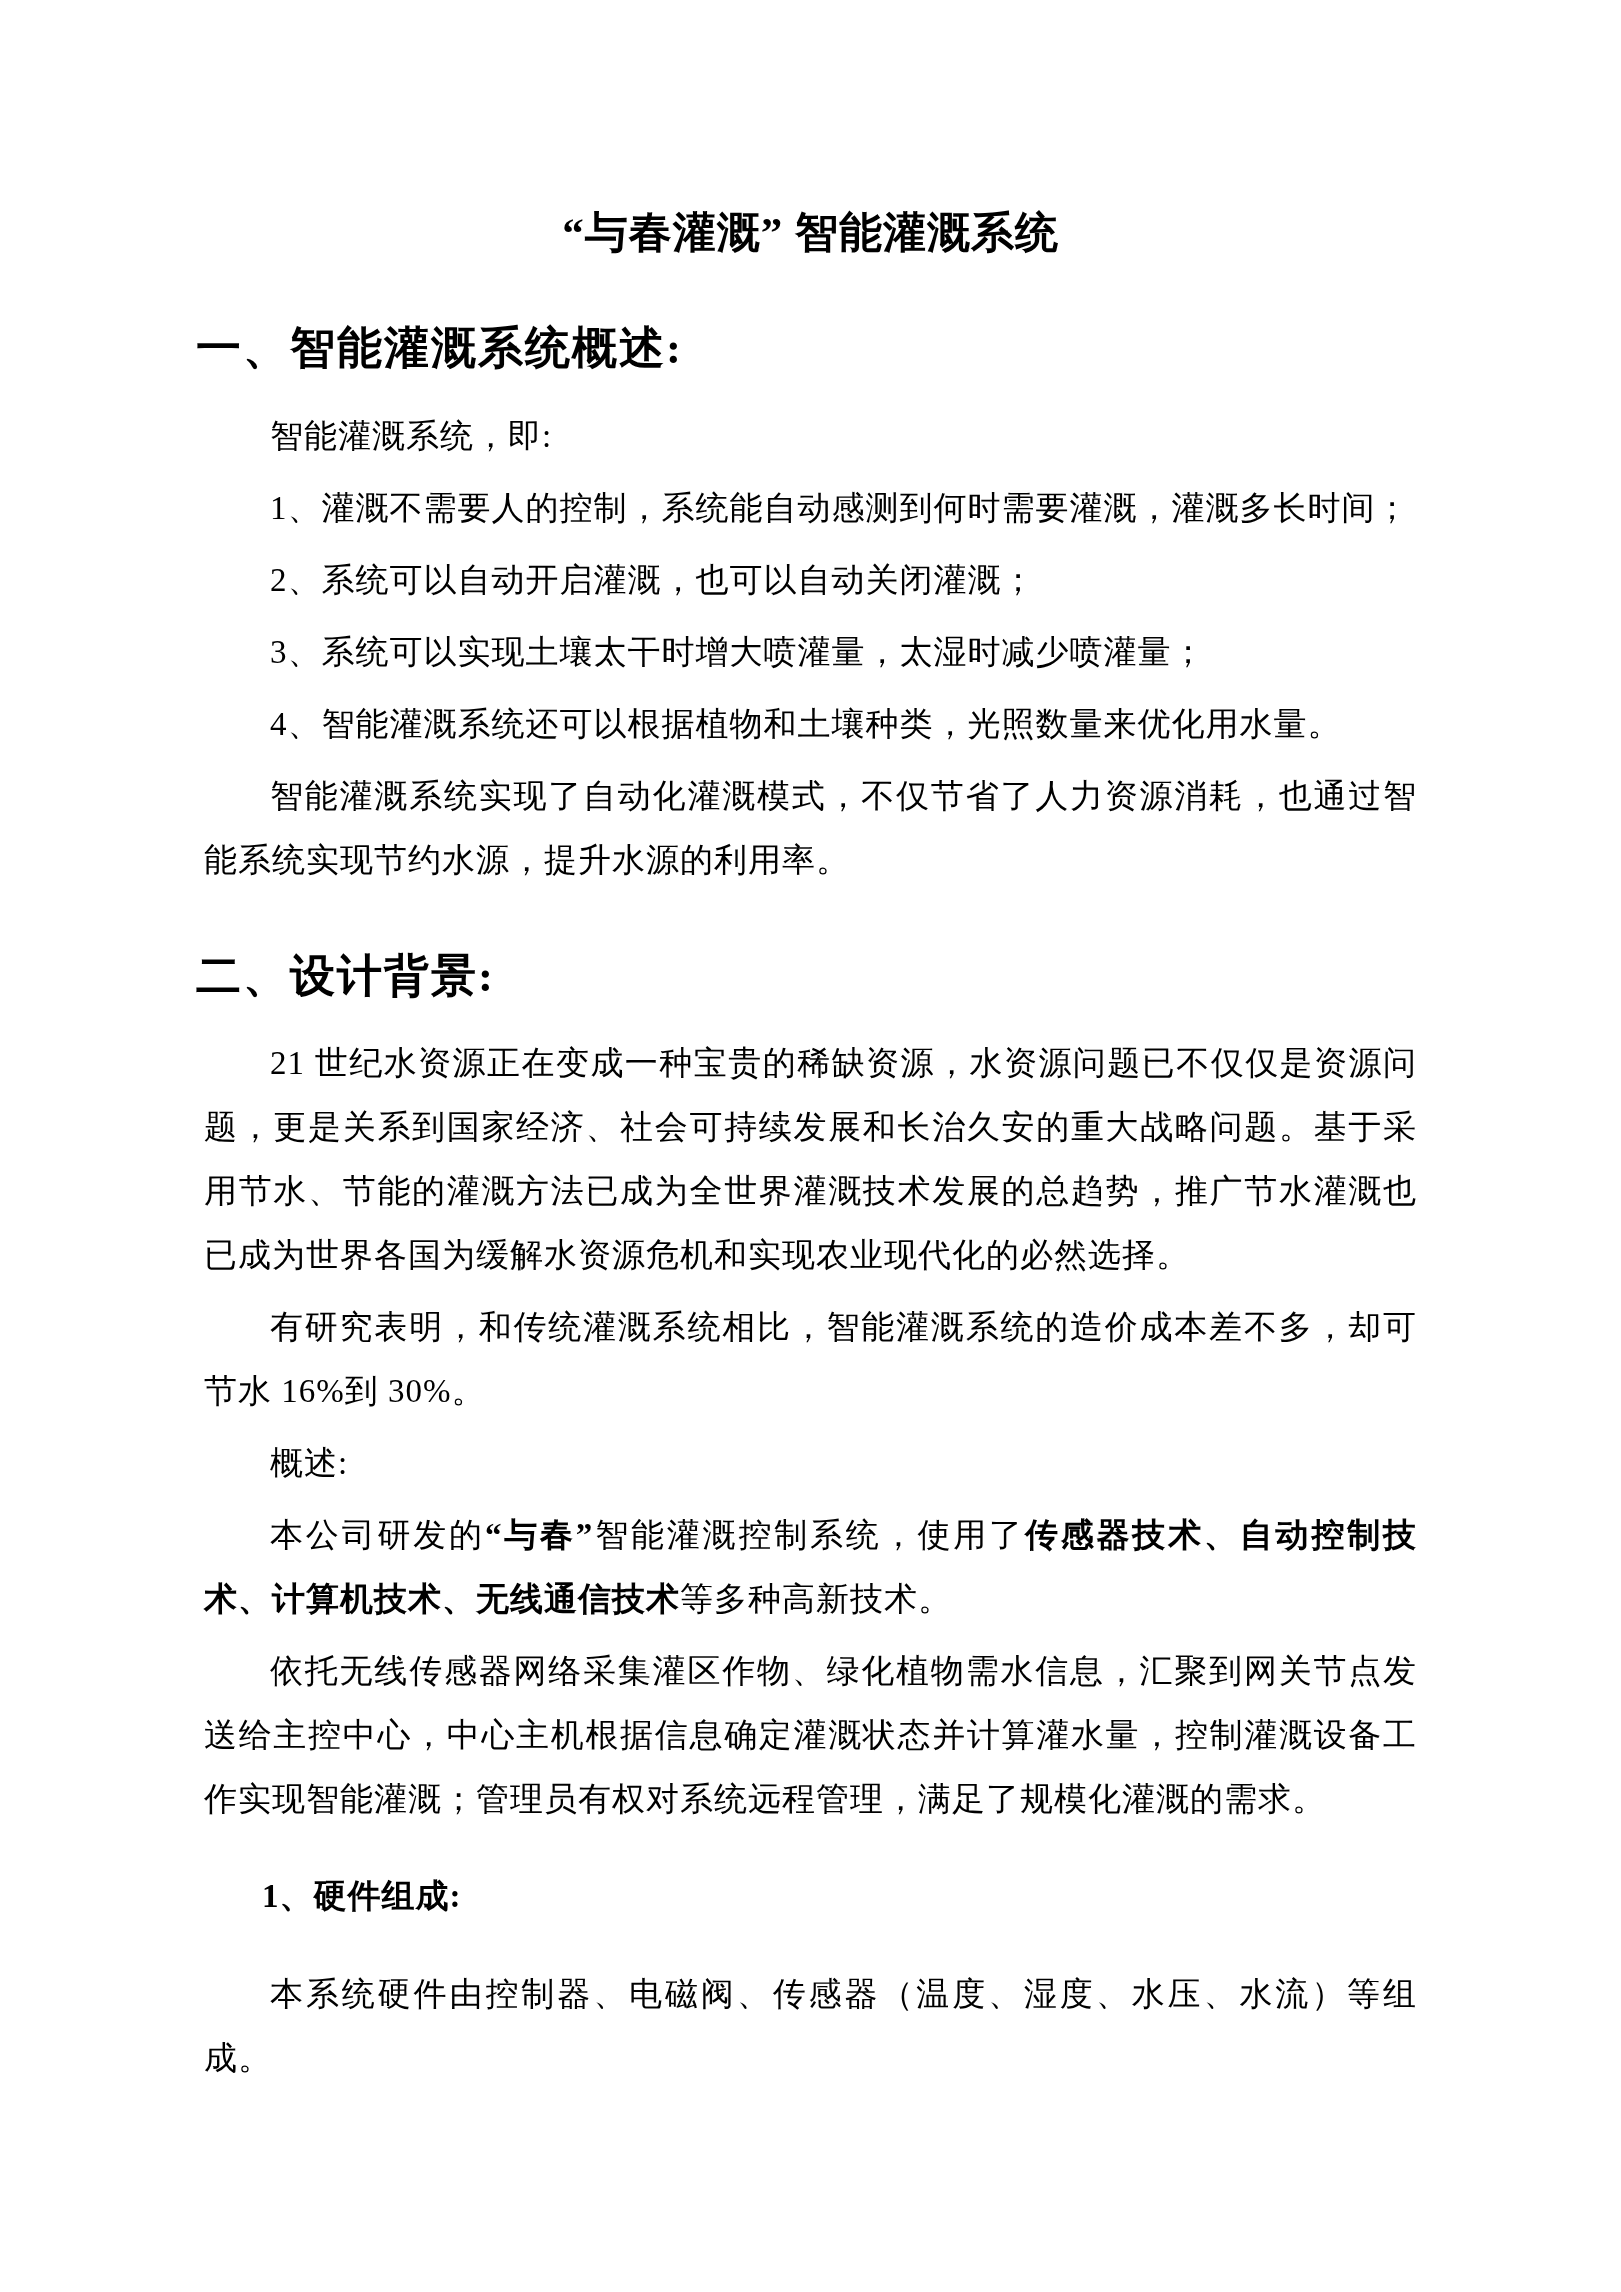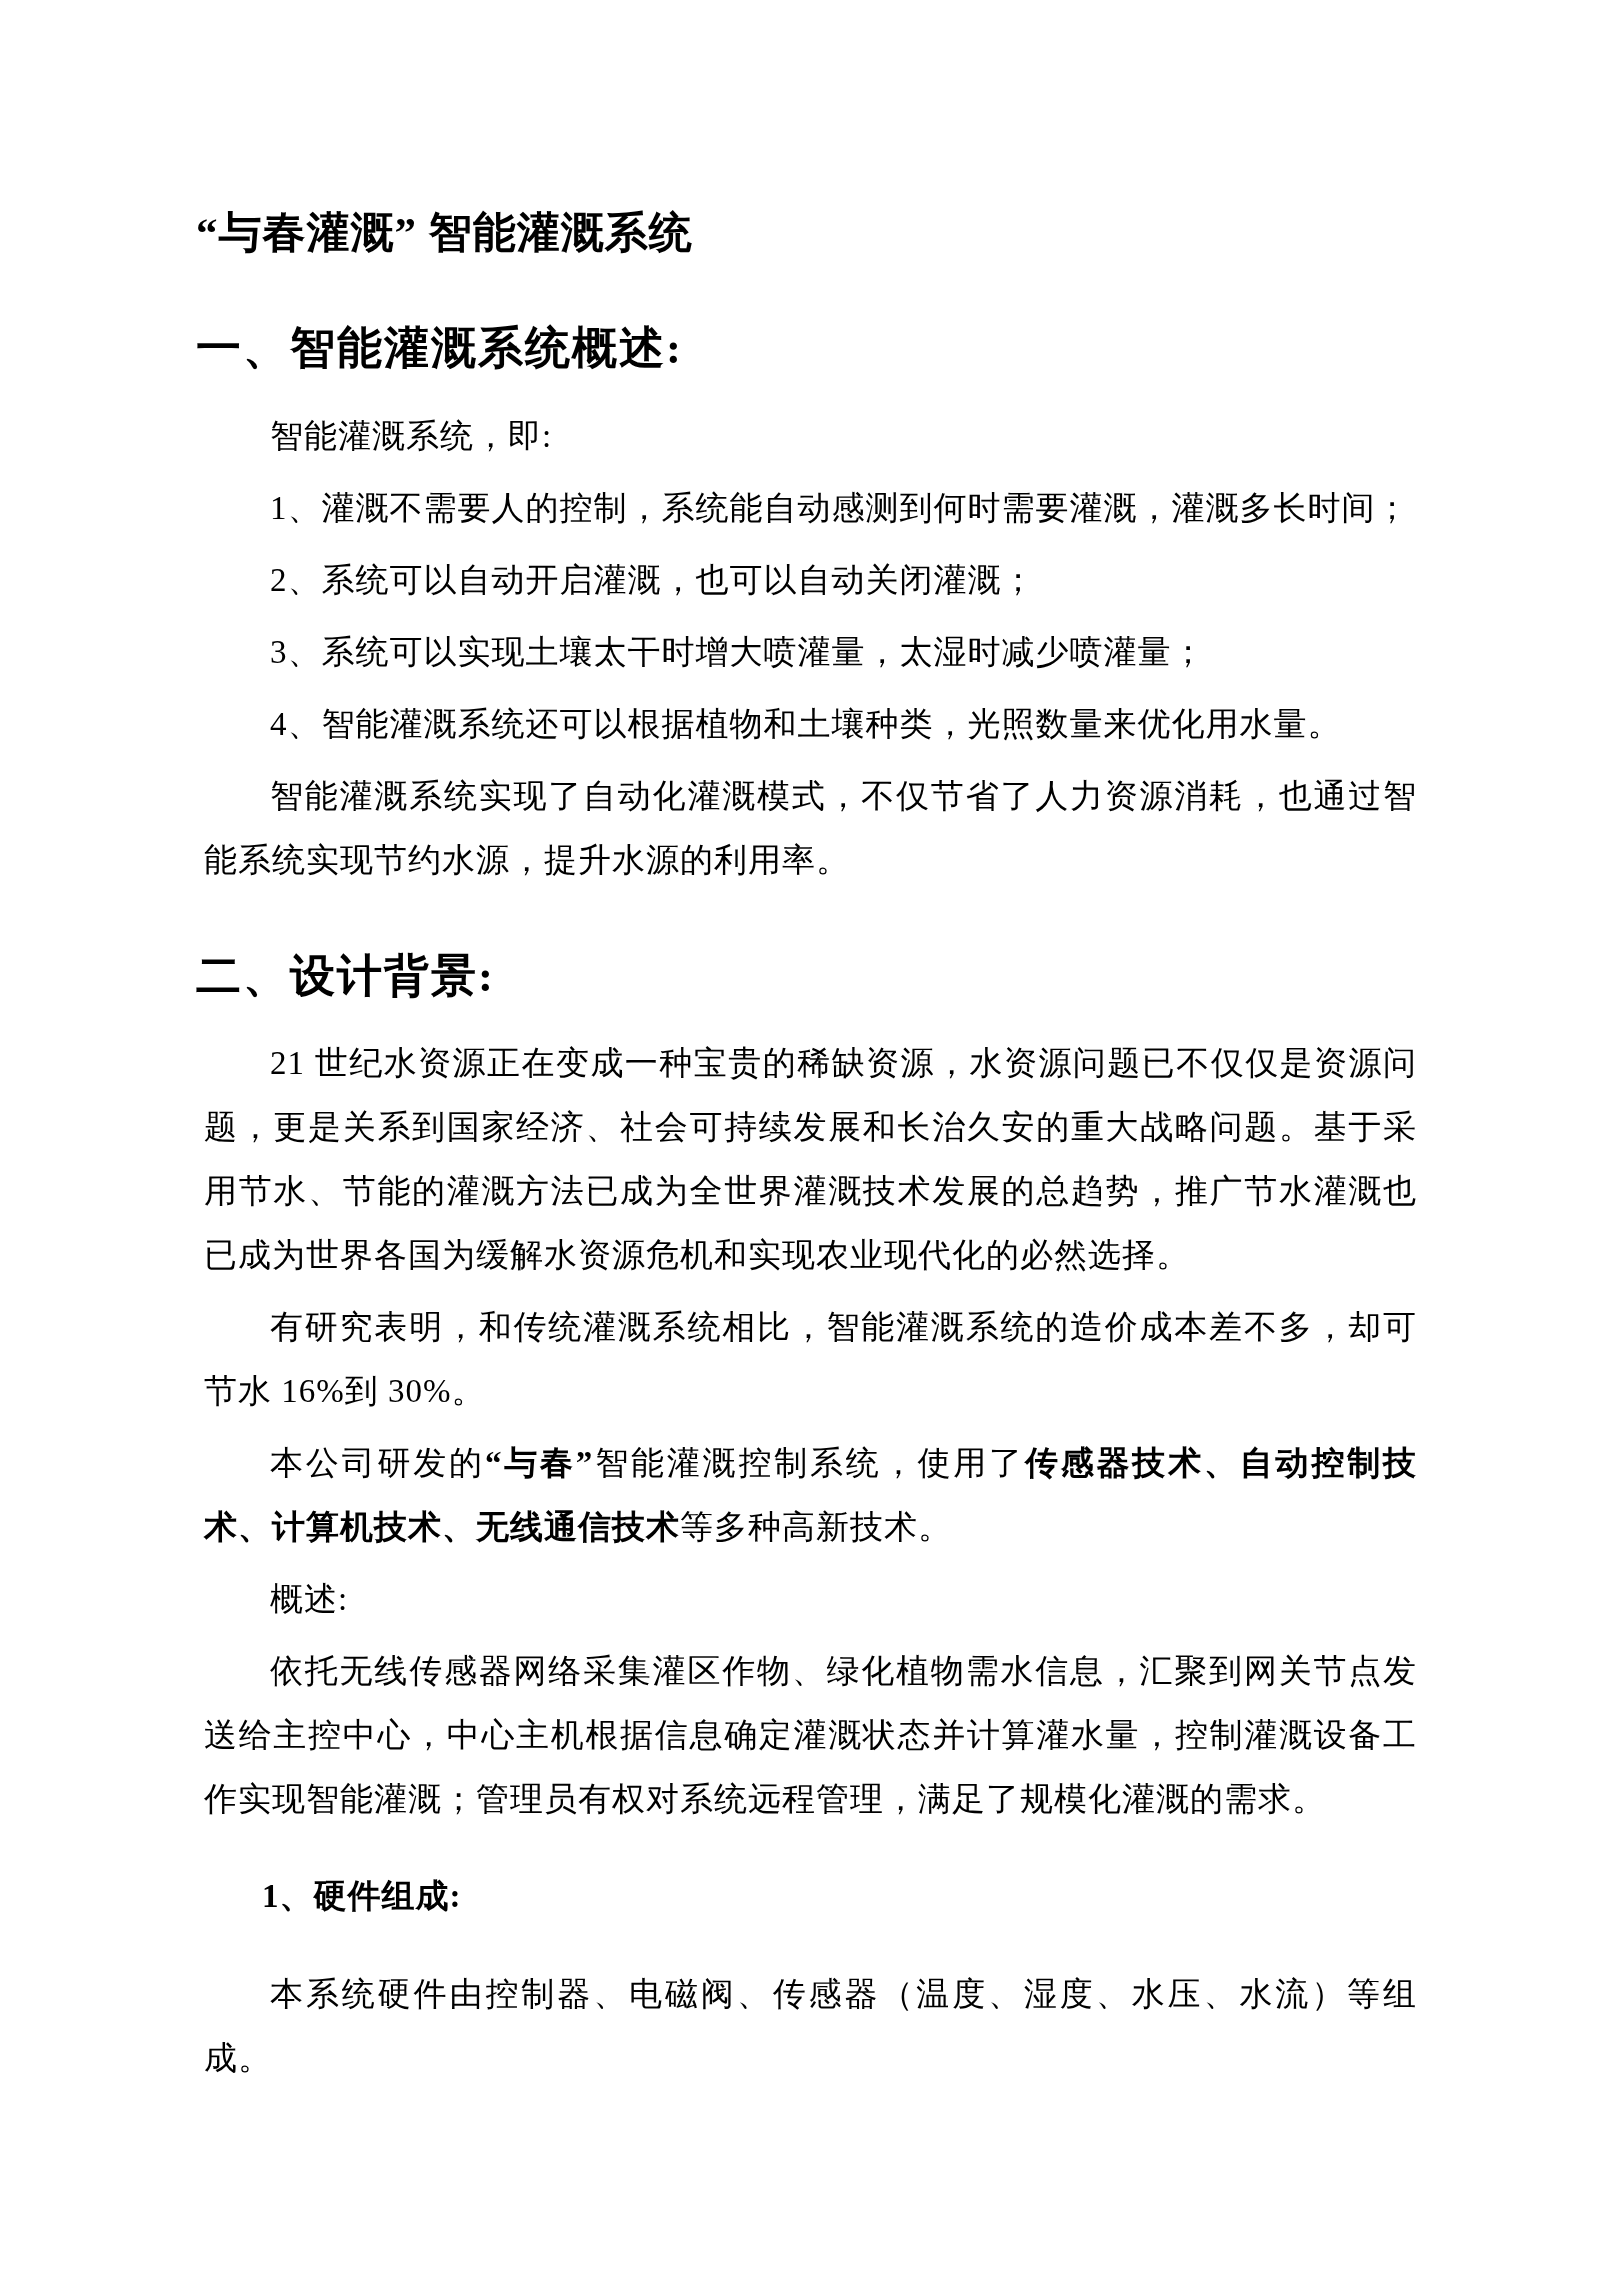--- a/index.html
+++ b/index.html
@@ -16,21 +16,21 @@
     box-sizing: border-box;
     padding: 201px 196px 0 196px;
     overflow: hidden;
     font-family: "Liberation Serif", "DejaVu Serif", serif;
     color: #000000;
   }
   .doc-title {
     font-size: 43px;
     line-height: 63px;
     font-weight: bold;
-    text-align: left;
+    text-align: center;
     margin: 0;
     letter-spacing: 1px;
   }
   .sec-heading {
     font-size: 45px;
     line-height: 63px;
     font-weight: bold;
     margin: 53px 0 23.5px 0;
     letter-spacing: 2px;
   }
@@ -71,21 +71,21 @@
     <p class="para">智能灌溉系统实现了自动化灌溉模式，不仅节省了人力资源消耗，也通过智能系统实现节约水源，提升水源的利用率。</p>
   </section>
 
   <section>
     <h2 class="sec-heading">二、设计背景:</h2>
     <p class="para">21 世纪水资源正在变成一种宝贵的稀缺资源，水资源问题已不仅仅是资源问题，更是关系到国家经济、社会可持续发展和长治久安的重大战略问题。基于采用节水、节能的灌溉方法已成为全世界灌溉技术发展的总趋势，推广节水灌溉也已成为世界各国为缓解水资源危机和实现农业现代化的必然选择。</p>
     <p class="para">有研究表明，和传统灌溉系统相比，智能灌溉系统的造价成本差不多，却可节水 16%到 30%。</p>
   </section>
 
   <section>
+    <p class="para">概述:</p>
     <p class="para"><span>本公司研发的</span><span class="bold-run">“与春”</span><span>智能灌溉控制系统，使用了</span><span class="bold-run">传感器技术、自动控制技术、计算机技术、无线通信技术</span><span>等多种高新技术。</span></p>
-    <p class="para">概述:</p>
     <p class="para">依托无线传感器网络采集灌区作物、绿化植物需水信息，汇聚到网关节点发送给主控中心，中心主机根据信息确定灌溉状态并计算灌水量，控制灌溉设备工作实现智能灌溉；管理员有权对系统远程管理，满足了规模化灌溉的需求。</p>
     <h3 class="sub-heading">1、硬件组成:</h3>
     <p class="para">本系统硬件由控制器、电磁阀、传感器（温度、湿度、水压、水流）等组成。</p>
   </section>
 
 </div>
 
 
 </body></html>

